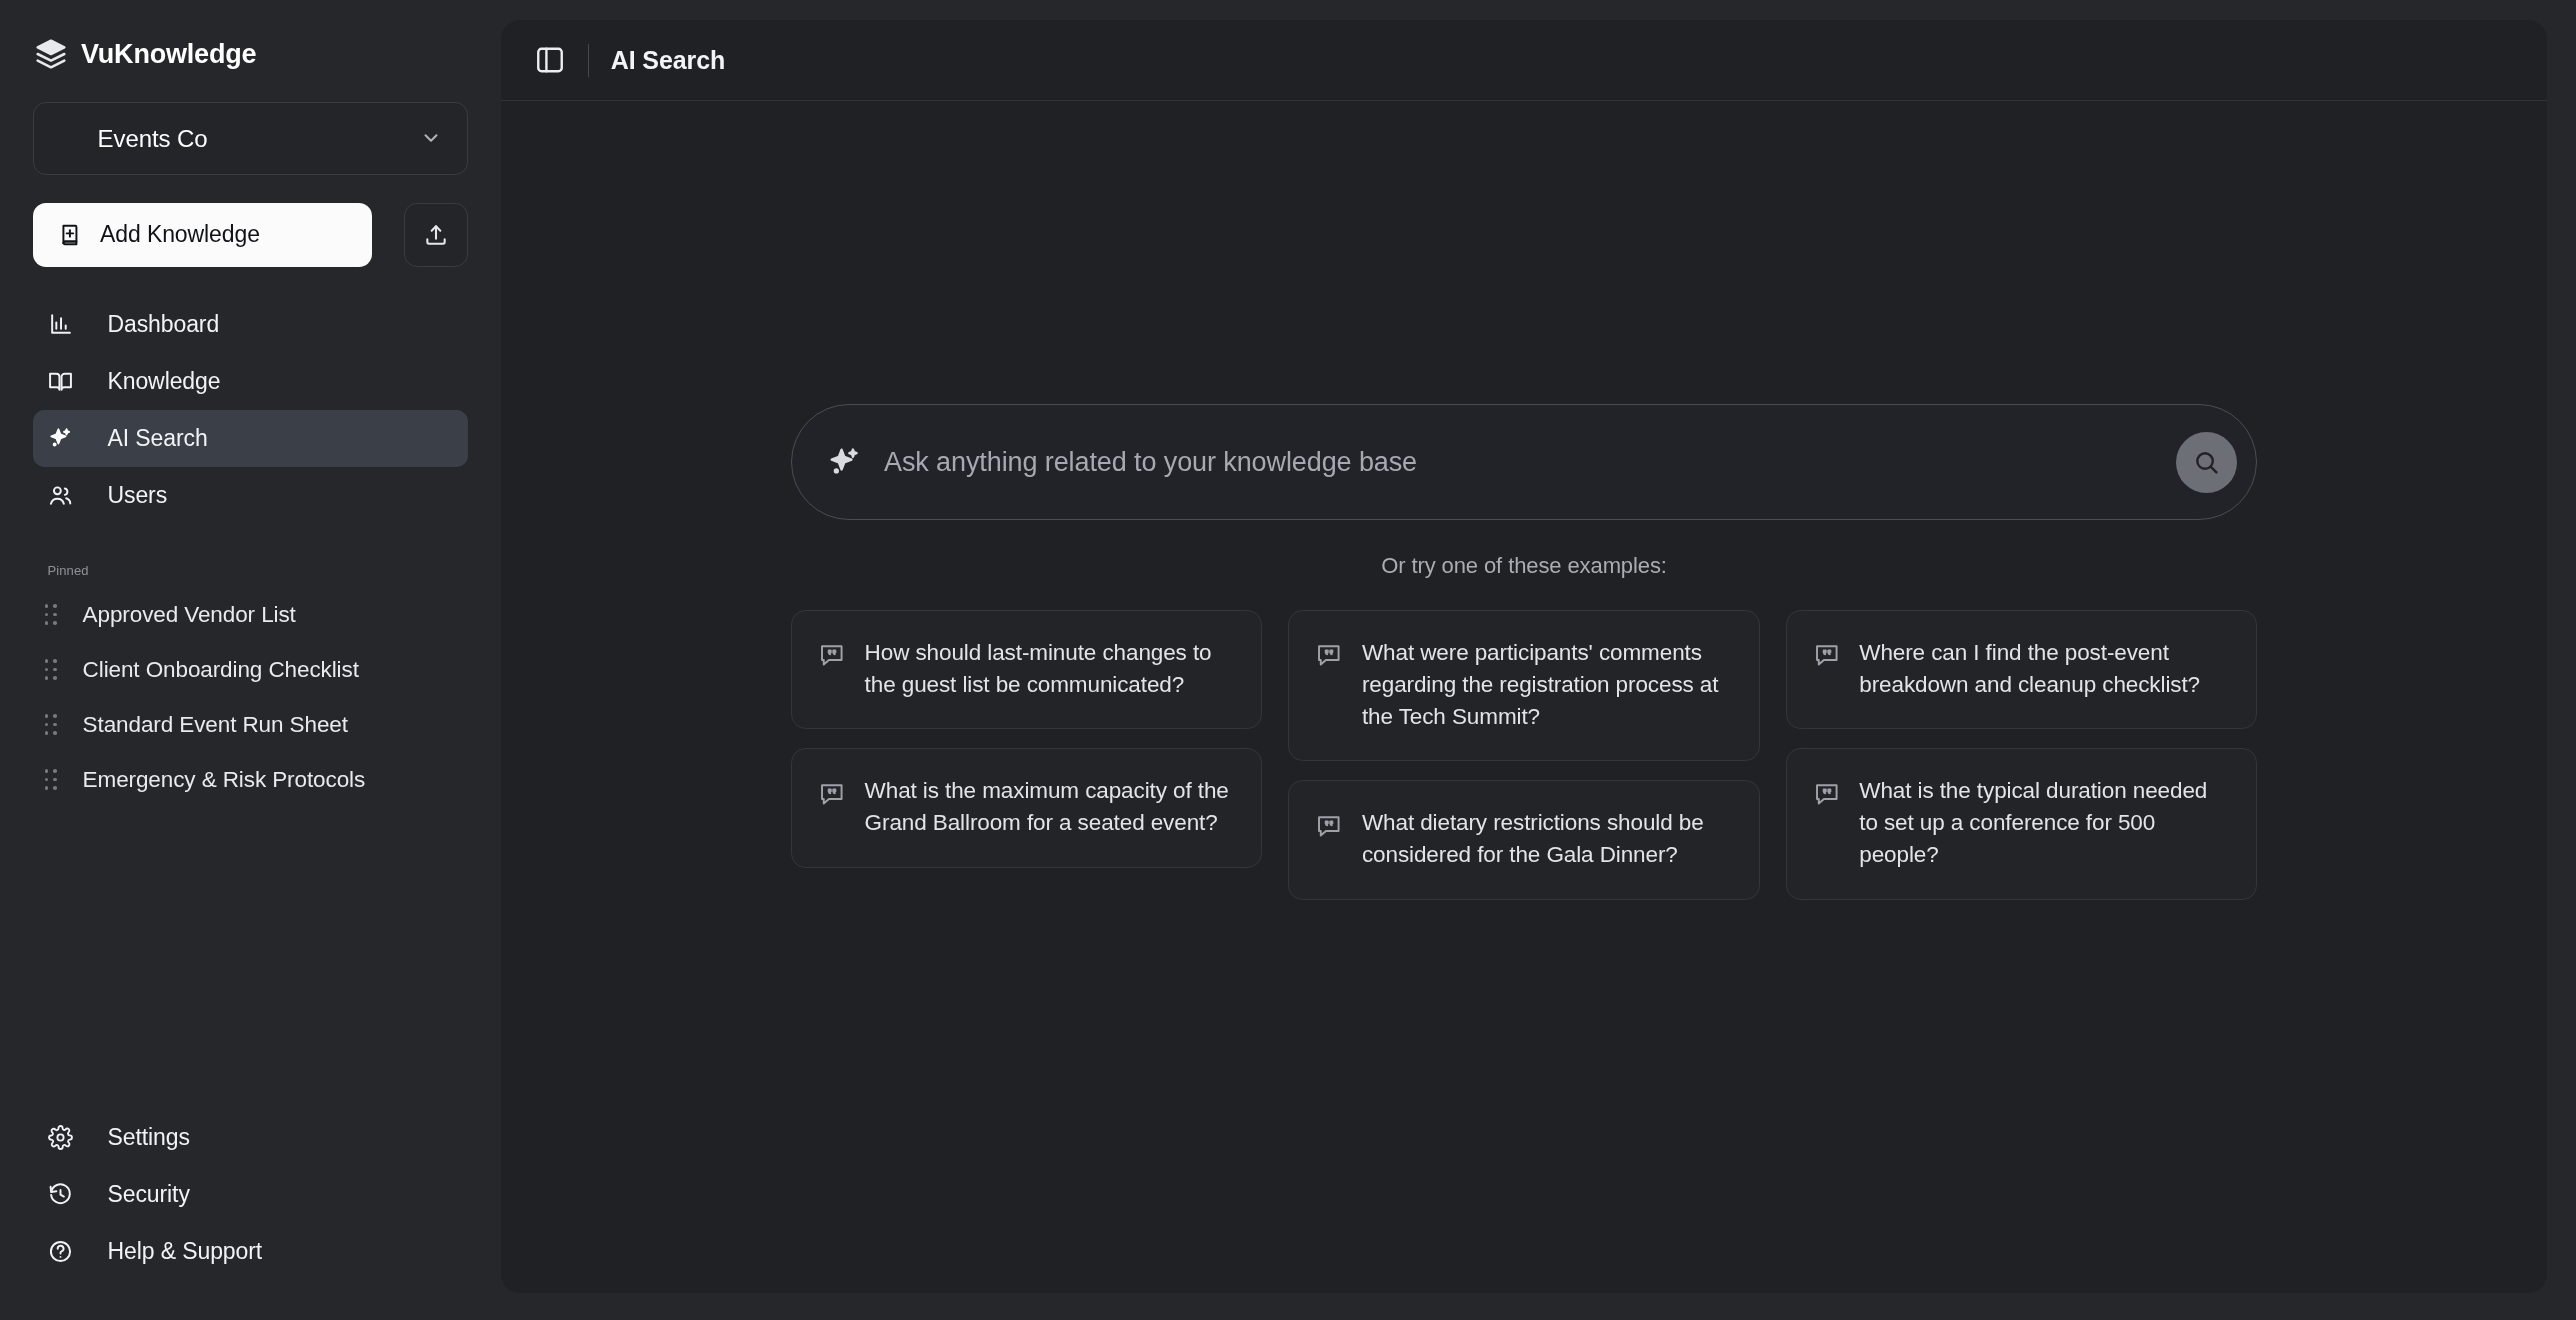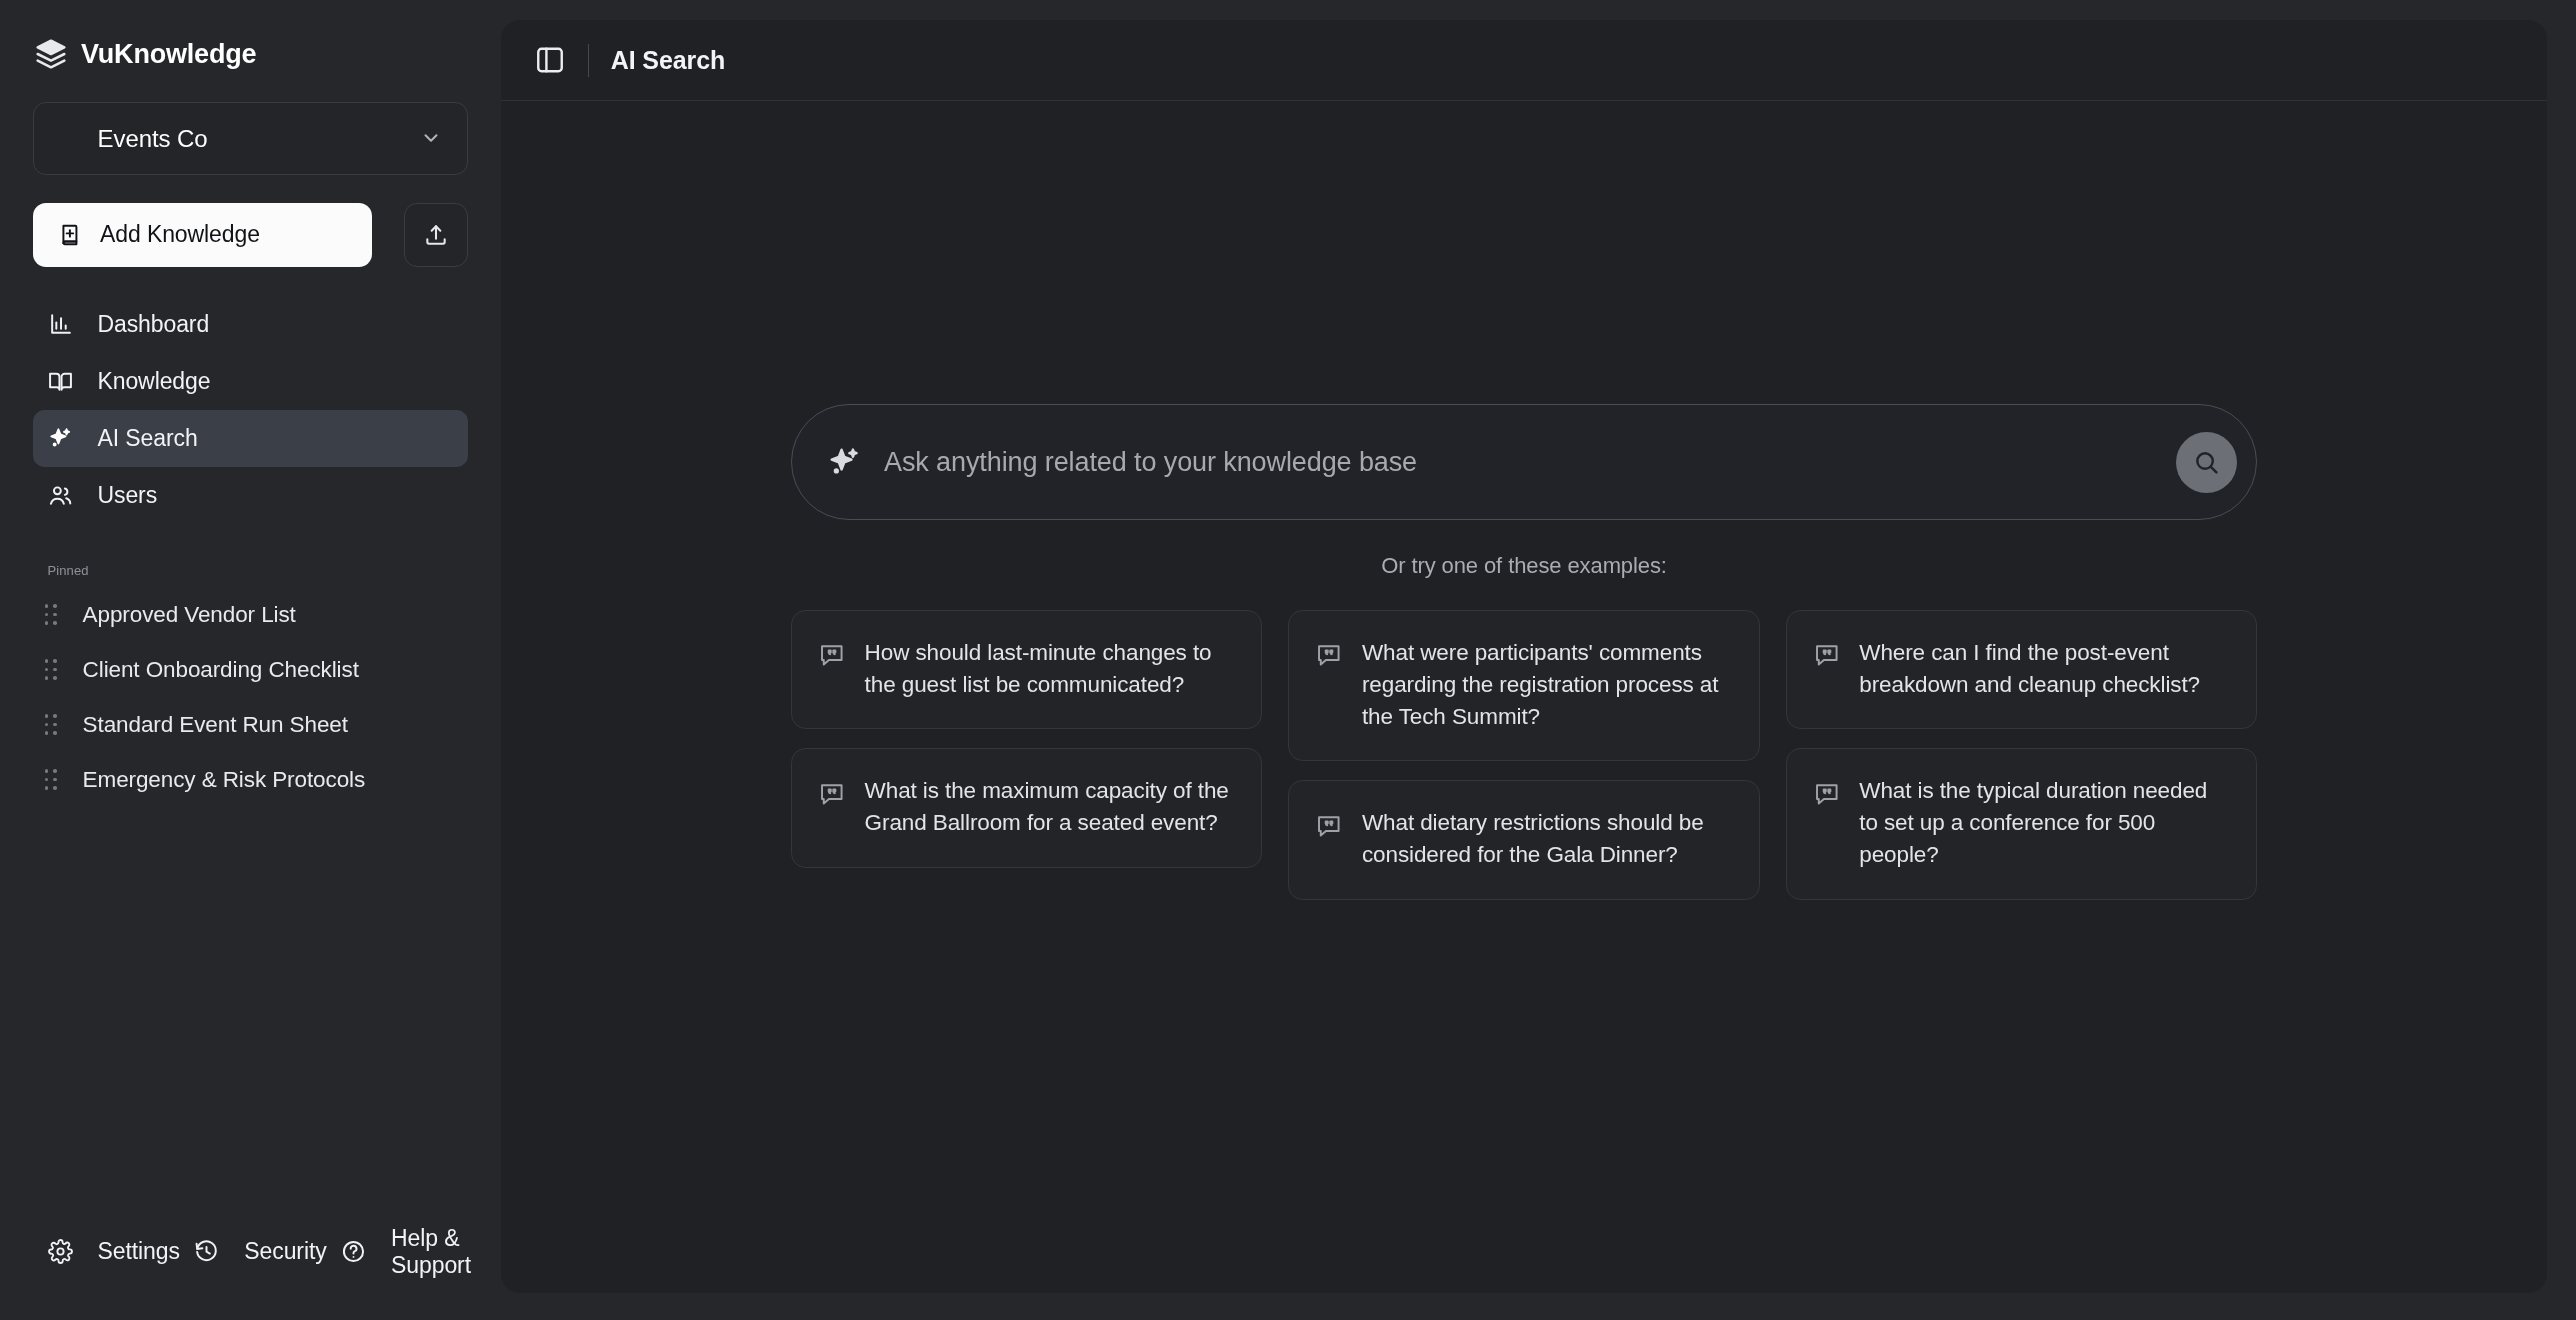--- a/index.html
+++ b/index.html
@@ -55,39 +55,39 @@
   .add-knowledge .lbl { color:#111217; font-size:23px; letter-spacing:-0.1px; }
   .upload-btn {
     width: 64px; height: 64px; flex: 0 0 64px;
     background: #242529; border: 0.7px solid #3a3c42;
     border-radius: 13px; display:flex; align-items:center; justify-content:center;
     cursor: pointer;
   }
 
   .nav { margin-top: 29px; display:flex; flex-direction: column; }
   .nav-item {
-    height: 57px; display:flex; align-items:center; gap: 25px;
-    padding-left: 14.5px; border-radius: 11.6px; cursor: pointer;
+    height: 57px; display:flex; align-items:center; gap: 35px;
+    padding-left: 14.5px; border-radius: 11.6px; cursor: pointer; text-align: right;
   }
   .nav-item .lbl { color:#f2f3f5; font-size: 23px; letter-spacing:-0.1px; }
   .nav-item.active { background: #3a3f48; }
   .nav-icon { width: 25px; height: 25px; flex: 0 0 25px; display:block; }
 
   .pinned-head {
     color:#8e9198; font-size: 13px; margin: 39px 0 10.2px 14.5px; letter-spacing: 0.1px;
   }
   .pinned-item {
     height: 55px; display:flex; align-items:center; gap: 19px;
     padding-left: 11.6px; border-radius: 11.6px; cursor: pointer;
   }
   .pinned-item .lbl { color:#e9eaec; font-size: 22.5px; letter-spacing:-0.1px; }
   .grip { width: 19px; height: 22px; flex:0 0 19px; display:flex; flex-wrap:wrap; gap:3.6px 5.1px; opacity:.55; }
   .grip i { width:3.6px; height:3.6px; border-radius:50%; background:#b9bcc2; display:block; }
 
-  .bottom-nav { margin-top: auto; margin-bottom: 41px; display:flex; flex-direction:row; }
+  .bottom-nav { margin-top: auto; margin-bottom: 41px; display:flex; flex-direction:column; }
 
   
   .main-wrap {
     flex: 1 1 auto; height: 1321px;
     padding: 20.3px 29px 27.6px 0;
   }
   .main {
     width: 100%; height: 100%;
     background: #202125;
     border-radius: 19px;

